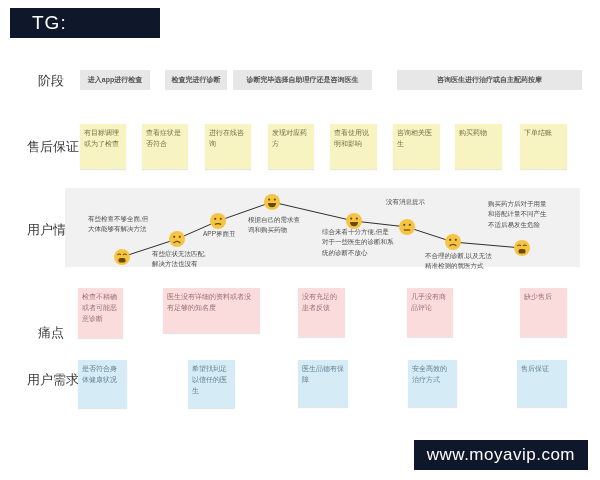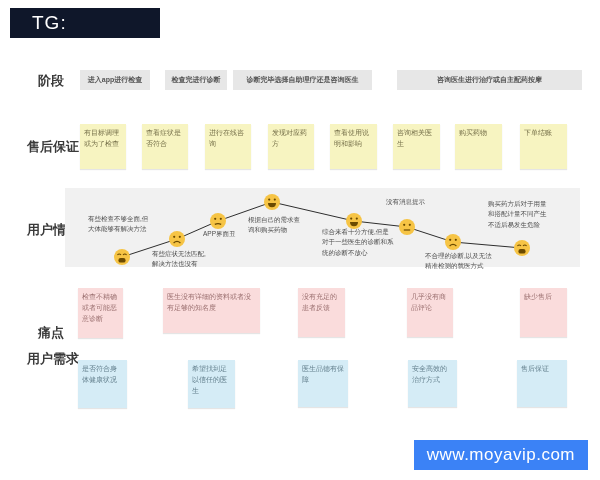--- a/index.html
+++ b/index.html
@@ -1,45 +1,45 @@
 <!DOCTYPE html>
 <html><head>
 <meta charset="utf-8">
 <style>
   html,body{margin:0;padding:0;background:#fff;}
   .canvas{position:relative;width:600px;height:480px;background:#ffffff;overflow:hidden;
           font-family:"Liberation Sans",sans-serif;}
   .badge{position:absolute;left:10px;top:8px;width:150px;height:30px;background:#0f172a;
          color:#fff;font-size:19px;line-height:30px;padding-left:22px;box-sizing:border-box;letter-spacing:1px;}
-  .row-label{position:absolute;font-size:13px;font-weight:bold;color:#3a3a3a;white-space:nowrap;}
+  .row-label{position:absolute;font-size:13px;font-weight:normal;color:#3a3a3a;white-space:nowrap;}
   .stage{position:absolute;top:70px;height:20px;background:#e7e7e7;color:#555;
          font-size:7px;font-weight:bold;display:flex;align-items:center;justify-content:center;
          text-align:center;box-sizing:border-box;padding:0 3px;}
   .note{position:absolute;font-size:7px;line-height:1.55;padding:4px;box-sizing:border-box;
         box-shadow:0 1px 1px rgba(0,0,0,0.10);}
   .yellow{background:#f7f4c1;color:#76704a;}
   .pink{background:#fadcdc;color:#9b7070;}
   .blue{background:#d5ecf6;color:#64808e;}
   .panel{position:absolute;left:65px;top:188px;width:515px;height:79px;background:#f1f1f1;}
   .ann{position:absolute;font-size:6.5px;line-height:1.6;color:#4d4d4d;}
-  .watermark{position:absolute;right:12px;bottom:10px;background:#3b82f6;color:#fff;
+  .watermark{position:absolute;right:12px;bottom:10px;background:#0f172a;color:#fff;
              font-size:17px;padding:5px 13px;letter-spacing:0.5px;}
 </style>
 </head>
 <body>
 
 <div class="canvas">
 
   <div class="badge">TG: MYYJJPP</div>
 
   <div class="row-label" style="left:38px;top:72px">阶段</div>
   <div class="row-label" style="left:27px;top:138px">售后保证</div>
   <div class="row-label" style="left:27px;top:221px">用户情感</div>
   <div class="row-label" style="left:38px;top:324px">痛点</div>
-  <div class="row-label" style="left:27px;top:350px">用户需求</div>
+  <div class="row-label" style="left:27px;top:371px">用户需求</div>
 
   <div class="stage" style="left:80px;width:70px">进入app进行检查</div>
   <div class="stage" style="left:165px;width:62px">检查完进行诊断</div>
   <div class="stage" style="left:233px;width:139px">诊断完毕选择自助理疗还是咨询医生</div>
   <div class="stage" style="left:397px;width:185px">咨询医生进行治疗或自主配药按摩</div>
 
   <div class="note yellow" style="left:80px;top:124px;width:46px;height:45px">有目标调理或为了检查</div>
   <div class="note yellow" style="left:142px;top:124px;width:46px;height:45px">查看症状是否符合</div>
   <div class="note yellow" style="left:205px;top:124px;width:46px;height:45px">进行在线咨询</div>
   <div class="note yellow" style="left:268px;top:124px;width:46px;height:45px">发现对应药方</div>

